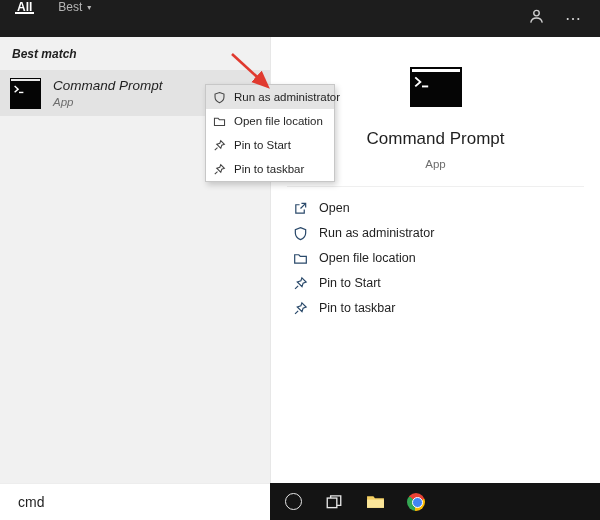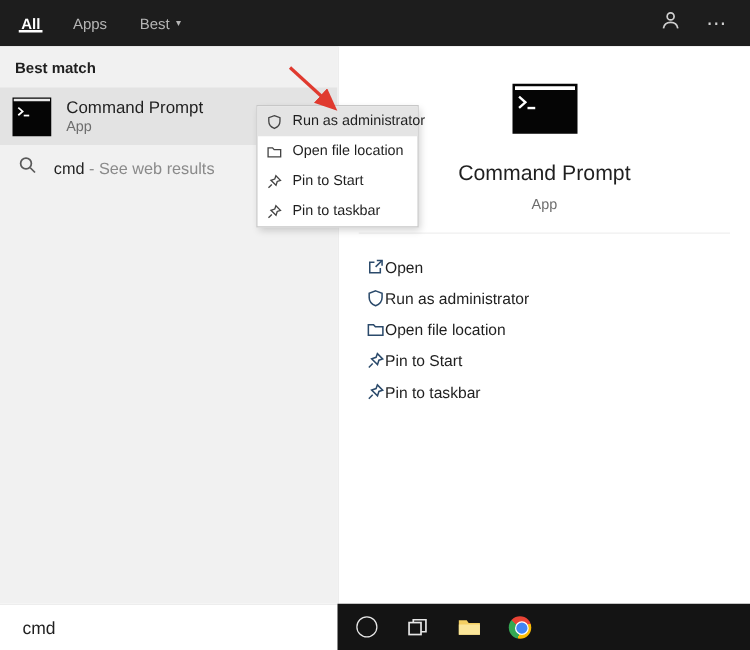--- a/index.html
+++ b/index.html
@@ -2,30 +2,30 @@
 <html><head>
 <meta charset="utf-8">
 <style>
   * { margin:0; padding:0; box-sizing:border-box; }
   html,body { width:600px; height:520px; }
   body { font-family:"Liberation Sans", sans-serif; background:#fff; overflow:hidden; position:relative; }
   #screen { position:absolute; inset:0; width:600px; height:520px; }
 
   
   .topbar { position:absolute; top:0; left:0; width:600px; height:37px; background:#1d1d1d; display:flex; align-items:stretch; }
-  .tabs { display:flex; align-items:center; padding-left:4px; }
+  .tabs { display:flex; align-items:flex-start; padding-left:4px; }
   .tab { display:flex; align-items:center; padding:0 13px; font-size:12px; color:#b5b5b5; position:relative; cursor:pointer; }
   .tab.active { color:#fff; font-weight:bold; }
   .tab.active::after { content:""; position:absolute; left:11px; right:11px; bottom:0; height:2px; background:#fff; }
   .tab .caret { margin-left:5px; font-size:8px; color:#b5b5b5; }
   .topbar-right { margin-left:auto; display:flex; align-items:center; gap:20px; padding-right:18px; }
   .ellipsis { color:#d0d0d0; font-size:16px; letter-spacing:1px; cursor:pointer; }
 
   
-  .left-panel { position:absolute; top:37px; left:0; width:270px; height:446px; background:#f1f1f1; }
+  .left-panel { position:absolute; top:37px; left:0; width:270px; height:446px; background:#f1f1f1;font-style:italic; }
   .section-header { font-size:12px; font-weight:bold; color:#1f1f1f; padding:10px 12px 9px 12px; }
   .best-match { height:46px; background:#e3e3e3; display:flex; align-items:center; padding:0 10px; gap:12px; cursor:pointer; }
   .term-icon-sm { width:31px; height:31px; background:#050505; position:relative; flex:0 0 auto; }
   .term-bar-sm { position:absolute; top:1px; left:1px; right:1px; height:2px; background:#e9e9e9; }
   .bm-title { font-size:13.5px; color:#1f1f1f; }
   .bm-sub { font-size:11.5px; color:#6d6d6d; margin-top:3px; }
   .web-item { display:flex; align-items:center; gap:13px; padding:8px 14px; cursor:pointer; }
   .web-text { font-size:13px; color:#1f1f1f; }
   .web-suffix { color:#8a8a8a; }
 
@@ -40,21 +40,21 @@
 
   
   .preview { position:absolute; top:37px; left:270px; width:330px; height:446px; background:#fff; border-left:1px solid #e7e7e7; }
   .preview-hero { display:flex; flex-direction:column; align-items:center; padding-top:30px; }
   .term-icon-lg { width:52px; height:40px; background:#050505; position:relative; }
   .term-bar-lg { position:absolute; top:2px; left:2px; right:2px; height:3px; background:#fff; }
   .preview-title { font-size:17px; color:#1f1f1f; margin-top:22px; }
   .preview-sub { font-size:11.5px; color:#6d6d6d; margin-top:9px; }
   .divider { margin:16px 16px 0 16px; border-top:1px solid #efefef; }
   .actions { padding:14px 0 0 22px; }
-  .action { display:flex; align-items:center; height:25px; font-size:12.5px; color:#1f1f1f; cursor:pointer; }
+  .action { display:flex; align-items:flex-start; gap:11px; height:25px; font-size:12.5px; color:#1f1f1f; cursor:pointer; }
   .action svg { flex:0 0 auto; }
 
   
   .search-box { position:absolute; top:483px; left:0; width:270px; height:37px; background:#fff; border-top:1px solid #ededed; }
   .search-box input { width:100%; height:100%; border:none; outline:none; background:transparent; padding-left:18px; font-size:14px; color:#1f1f1f; font-family:"Liberation Sans", sans-serif; }
   .taskbar { position:absolute; top:483px; left:270px; width:330px; height:37px; background:#141414; display:flex; align-items:center; gap:19px; padding-left:12px; }
   .tb-icon { width:22px; height:22px; display:flex; align-items:center; justify-content:center; cursor:pointer; }
   .cortana-circle { width:17px; height:17px; border:1.6px solid #e8e8e8; border-radius:50%; }
   .chrome { width:18px; height:18px; border-radius:50%; position:relative;
             background:conic-gradient(from -50deg, #ea4335 0deg 120deg, #fbbc05 120deg 240deg, #34a853 240deg 360deg); }
@@ -64,23 +64,20 @@
 <body>
 
 <div id="screen">
 
   <div class="topbar">
     <div class="tabs">
       <div class="tab active">
         <span>All</span>
       </div>
       <div class="tab">
-        <span>Apps</span>
-      </div>
-      <div class="tab">
         <span>Best</span>
         <span class="caret">▾</span>
       </div>
     </div>
     <div class="topbar-right">
       <span>
         <svg width="17" height="17" viewBox="0 0 16 16" fill="none" stroke="#cfcfcf" stroke-width="1.3">
           <circle cx="8" cy="4.8" r="2.6"></circle>
           <path d="M2.6 13.8 C3.1 10.7 5.3 9.4 8 9.4 C10.7 9.4 12.9 10.7 13.4 13.8"></path>
         </svg>
@@ -100,29 +97,20 @@
           <rect x="8" y="10" width="5" height="1.6" fill="#fff"></rect>
         </svg>
       </div>
       <div>
         <div class="bm-title">Command Prompt</div>
         <div class="bm-sub">App</div>
       </div>
     </div>
 
 
-    <div class="web-item">
-      <span>
-        <svg width="16" height="16" viewBox="0 0 16 16" fill="none" stroke="#5a5a5a" stroke-width="1.4">
-          <circle cx="6.8" cy="6.8" r="4.3"></circle>
-          <path d="M10.2 10.2 L14 14"></path>
-        </svg>
-      </span>
-      <span class="web-text"><span>cmd</span><span class="web-suffix"> - See web results</span></span>
-    </div>
   </div>
 
   <div class="context-menu">
     <div class="cm-item highlighted">
       <svg width="13" height="13" viewBox="0 0 16 16" fill="none" stroke="#444" stroke-width="1.3">
         <path d="M8 1.8 L13.5 3.8 V7.5 C13.5 10.8 11.2 13.3 8 14.5 C4.8 13.3 2.5 10.8 2.5 7.5 V3.8 Z"></path>
       </svg>
       <span>Run as administrator</span>
     </div>
     <div class="cm-item">

